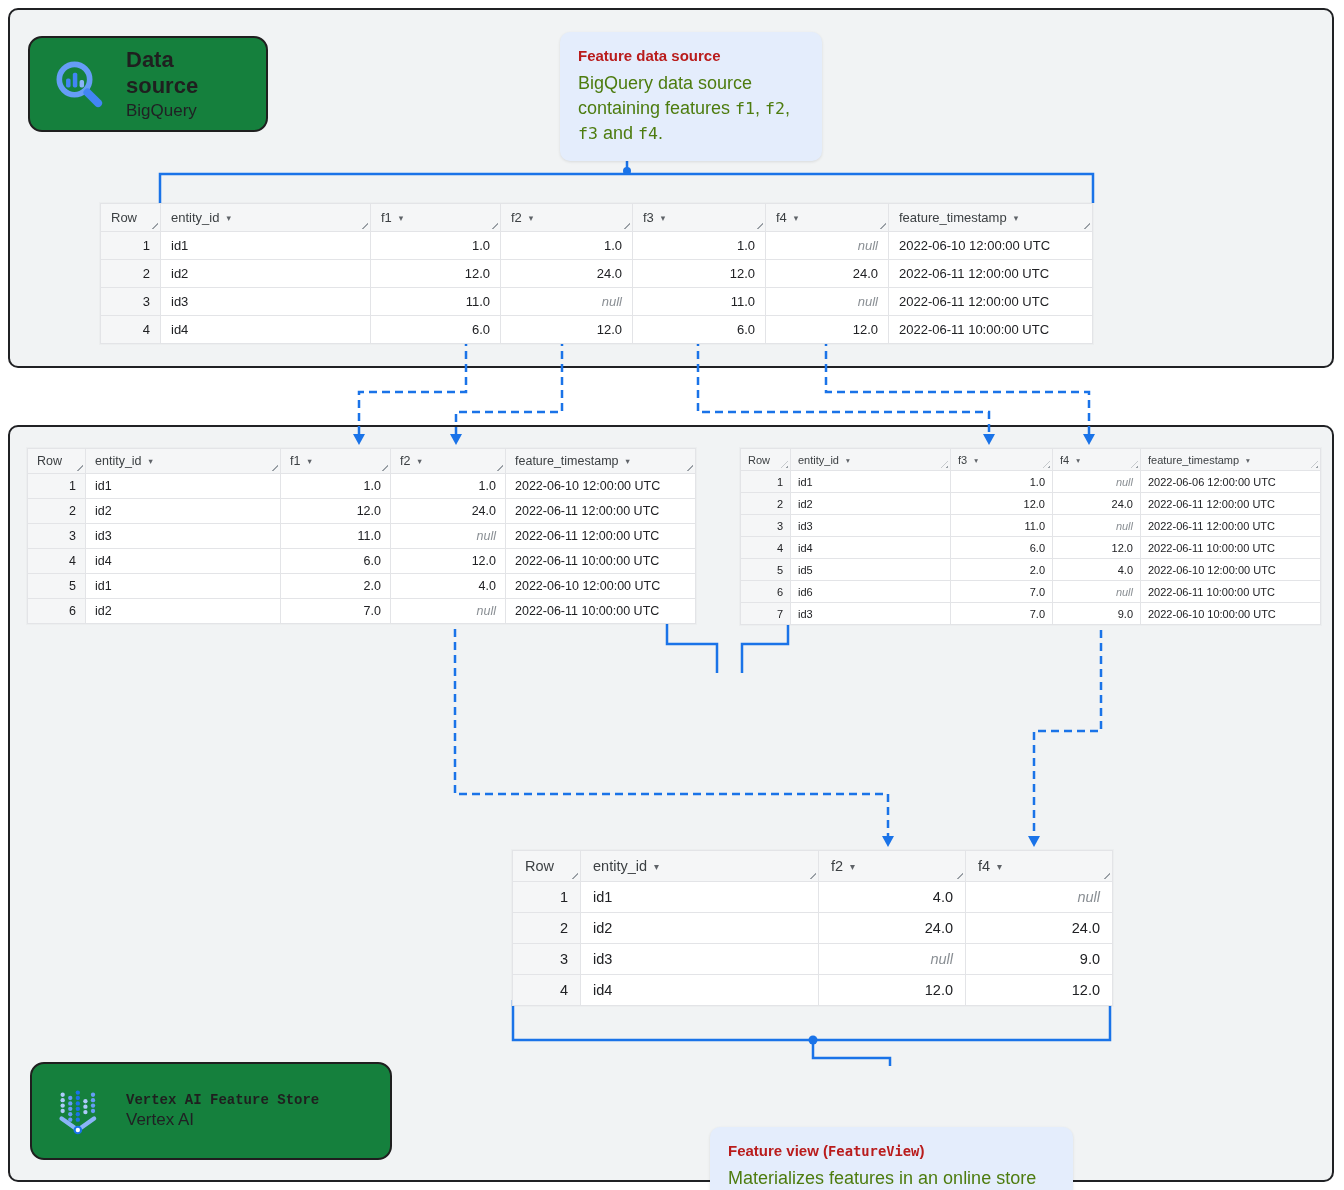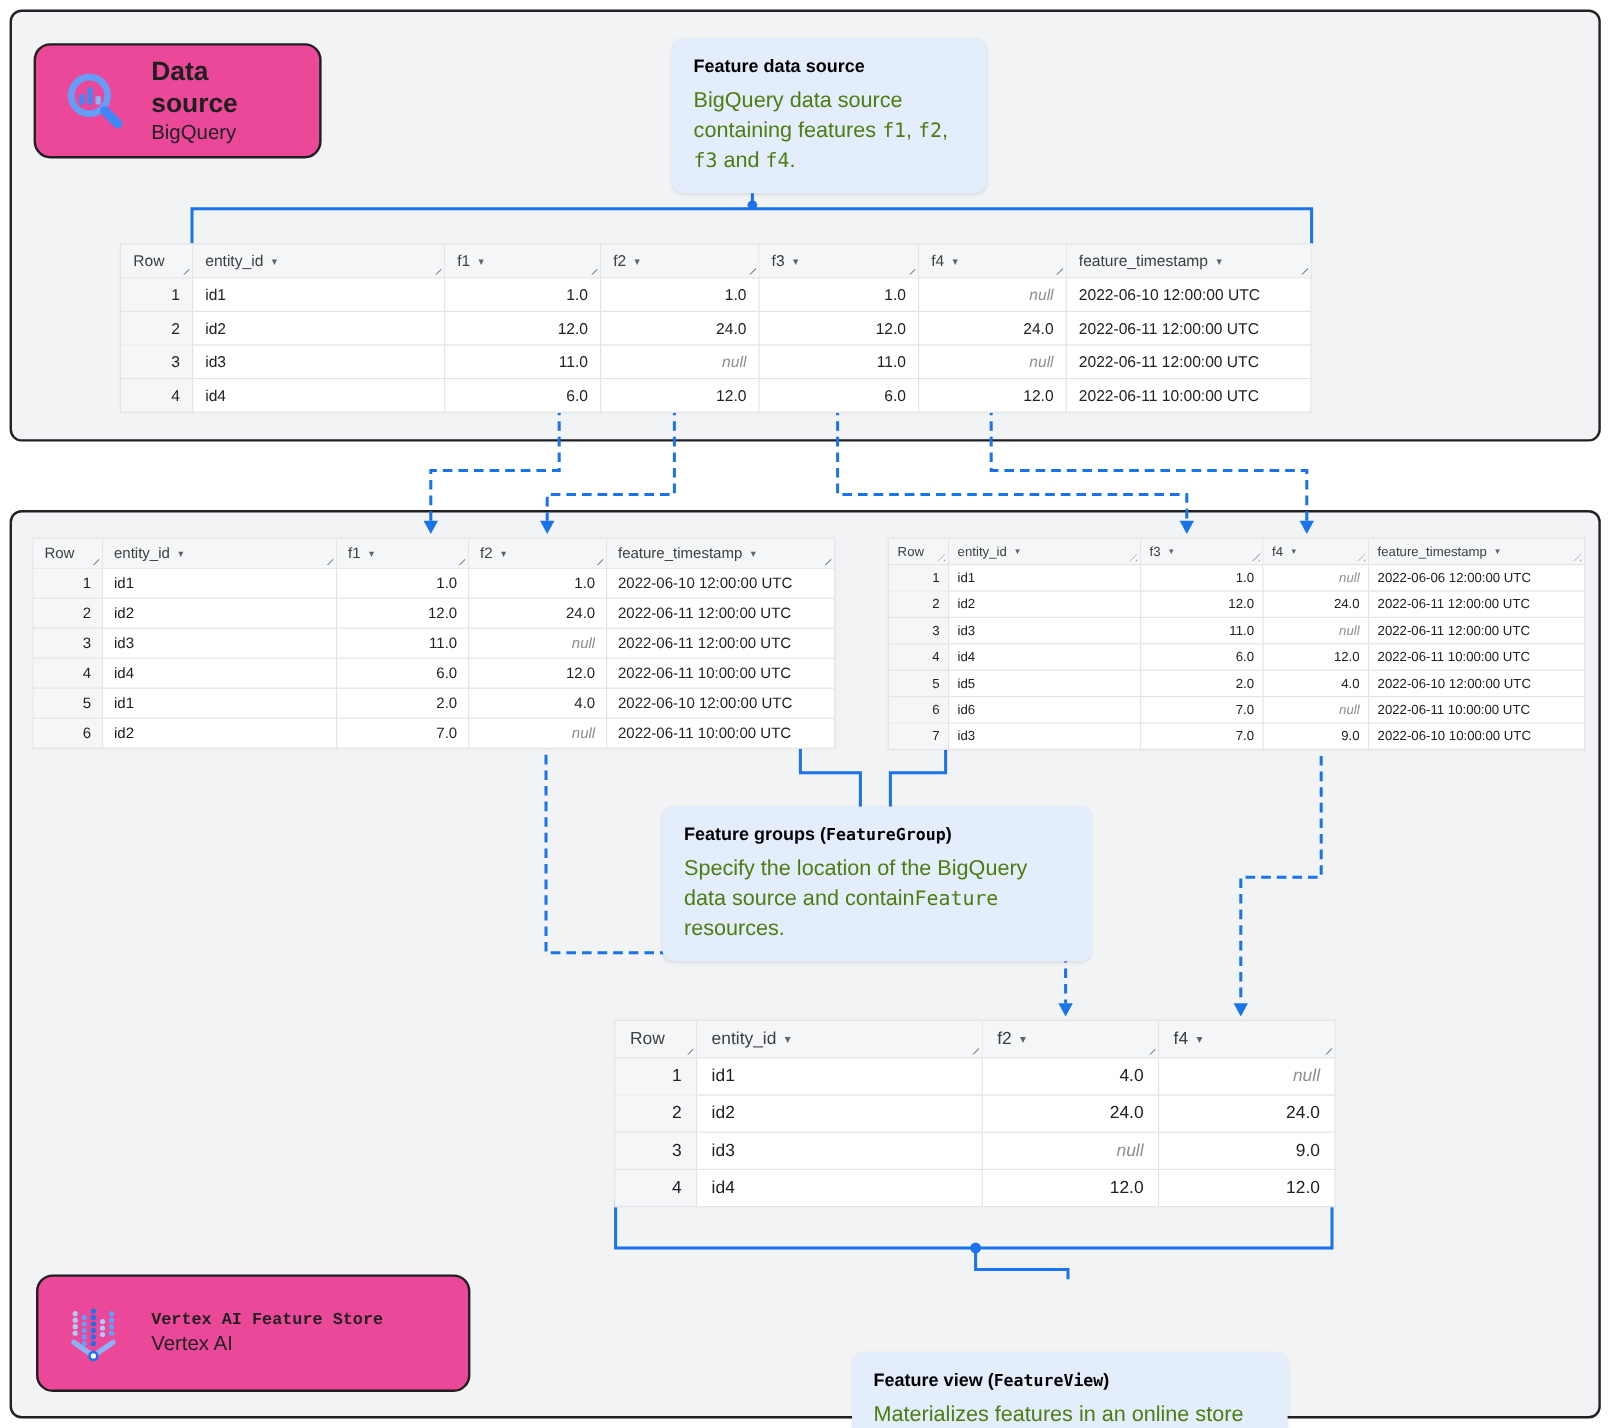--- a/index.html
+++ b/index.html
@@ -8,32 +8,32 @@
 
   
   .section{position:absolute;background:#f1f3f4;border:2px solid #202124;border-radius:10px;box-sizing:border-box;}
   .section-top{left:8px;top:8px;width:1326px;height:360px;}
   .section-bottom{left:8px;top:425px;width:1326px;height:757px;}
 
   
   svg.wires{position:absolute;left:0;top:0;width:1344px;height:1190px;pointer-events:none;}
 
   
-  .label-card{position:absolute;background:#ec4899;border:2.5px solid #1f1f1f;border-radius:14px;
+  .label-card{position:absolute;background:#15803d;border:2.5px solid #1f1f1f;border-radius:14px;
               box-sizing:border-box;display:flex;align-items:center;gap:20px;padding:0 22px;}
   .card-datasource{left:28px;top:36px;width:240px;height:96px;}
   .card-vertex{left:30px;top:1062px;width:362px;height:98px;}
   .card-title{font-weight:700;font-size:22px;line-height:1.18;color:#1f1f1f;}
   .card-sub{font-size:17px;color:#202124;margin-top:2px;}
   .card-vertex .card-title{font-size:14px;font-family:Liberation Mono, monospace;}
 
   
   .callout{position:absolute;background:#e4edfc;border-radius:10px;box-sizing:border-box;
            padding:15px 18px;box-shadow:0 1px 3px rgba(0,0,0,.10);}
-  .callout-title{font-weight:700;font-size:15px;color:#000000;margin-bottom:7px;}
+  .callout-title{font-weight:700;font-size:15px;color:#b91c1c;margin-bottom:7px;}
   .callout-body{font-size:18px;color:#4d7c0f;line-height:1.38;}
   .mono{font-family:"DejaVu Sans Mono","Liberation Mono",monospace;font-size:.92em;}
   .callout-title .mono{font-weight:700;}
   .co-source{left:560px;top:32px;width:262px;}
   .co-groups{left:552px;top:672px;width:358px;}
   .co-view{left:710px;top:1127px;width:363px;}
 
   
   .bq-table{position:absolute;}
   .bq-table table{border-collapse:collapse;table-layout:fixed;background:#ffffff;
@@ -153,24 +153,20 @@
     <span>
       <div class="card-title">Vertex AI Feature Store</div>
       <div class="card-sub">Vertex AI</div>
     </span>
   </div>
 
   <div class="callout co-source">
     <div class="callout-title"><span>Feature data source</span></div>
     <div class="callout-body"><span>BigQuery data source containing features </span><span class="mono">f1</span><span>, </span><span class="mono">f2</span><span>, </span><span class="mono">f3</span><span> and </span><span class="mono">f4</span><span>.</span></div>
   </div>
-  <div class="callout co-groups">
-    <div class="callout-title"><span>Feature groups (</span><span class="mono">FeatureGroup</span><span>)</span></div>
-    <div class="callout-body"><span>Specify the location of the BigQuery data source and contain</span><span class="mono">Feature</span><span> resources.</span></div>
-  </div>
   <div class="callout co-view">
     <div class="callout-title"><span>Feature view (</span><span class="mono">FeatureView</span><span>)</span></div>
     <div class="callout-body"><span>Materializes features in an online store instance from feature data sources.</span></div>
   </div>
 
   <div class="bq-table t-src pos-src">
       <table>
         <colgroup>
           <col style="width: 60px;">
           <col style="width: 210px;">

